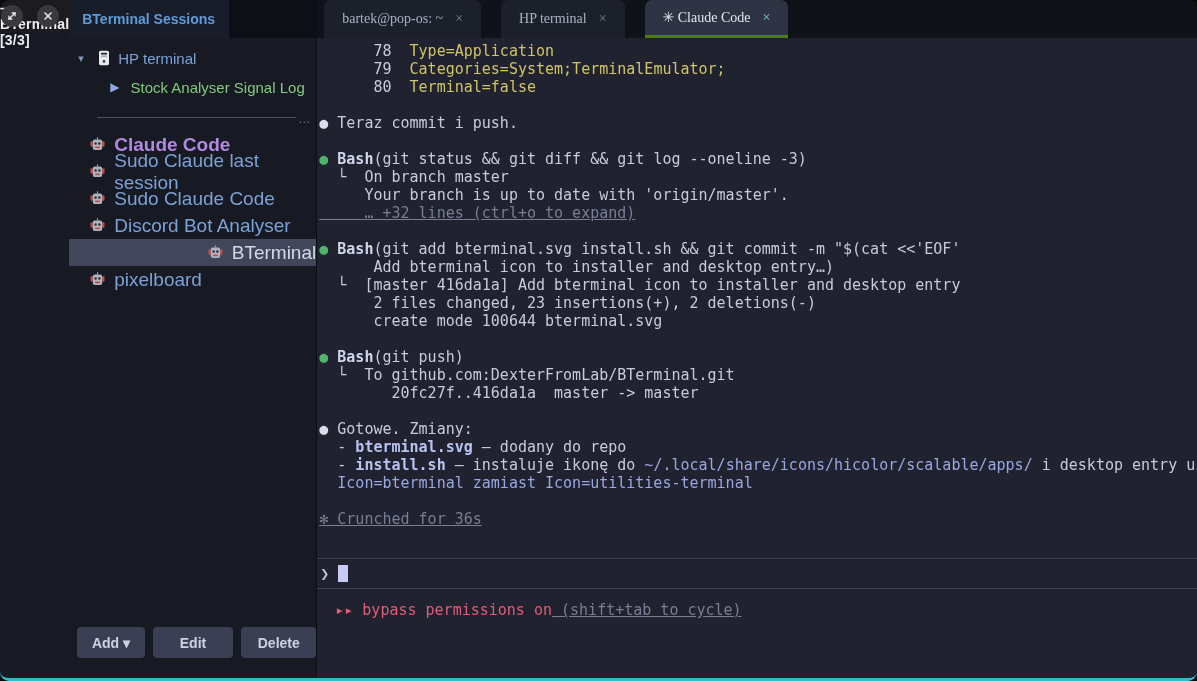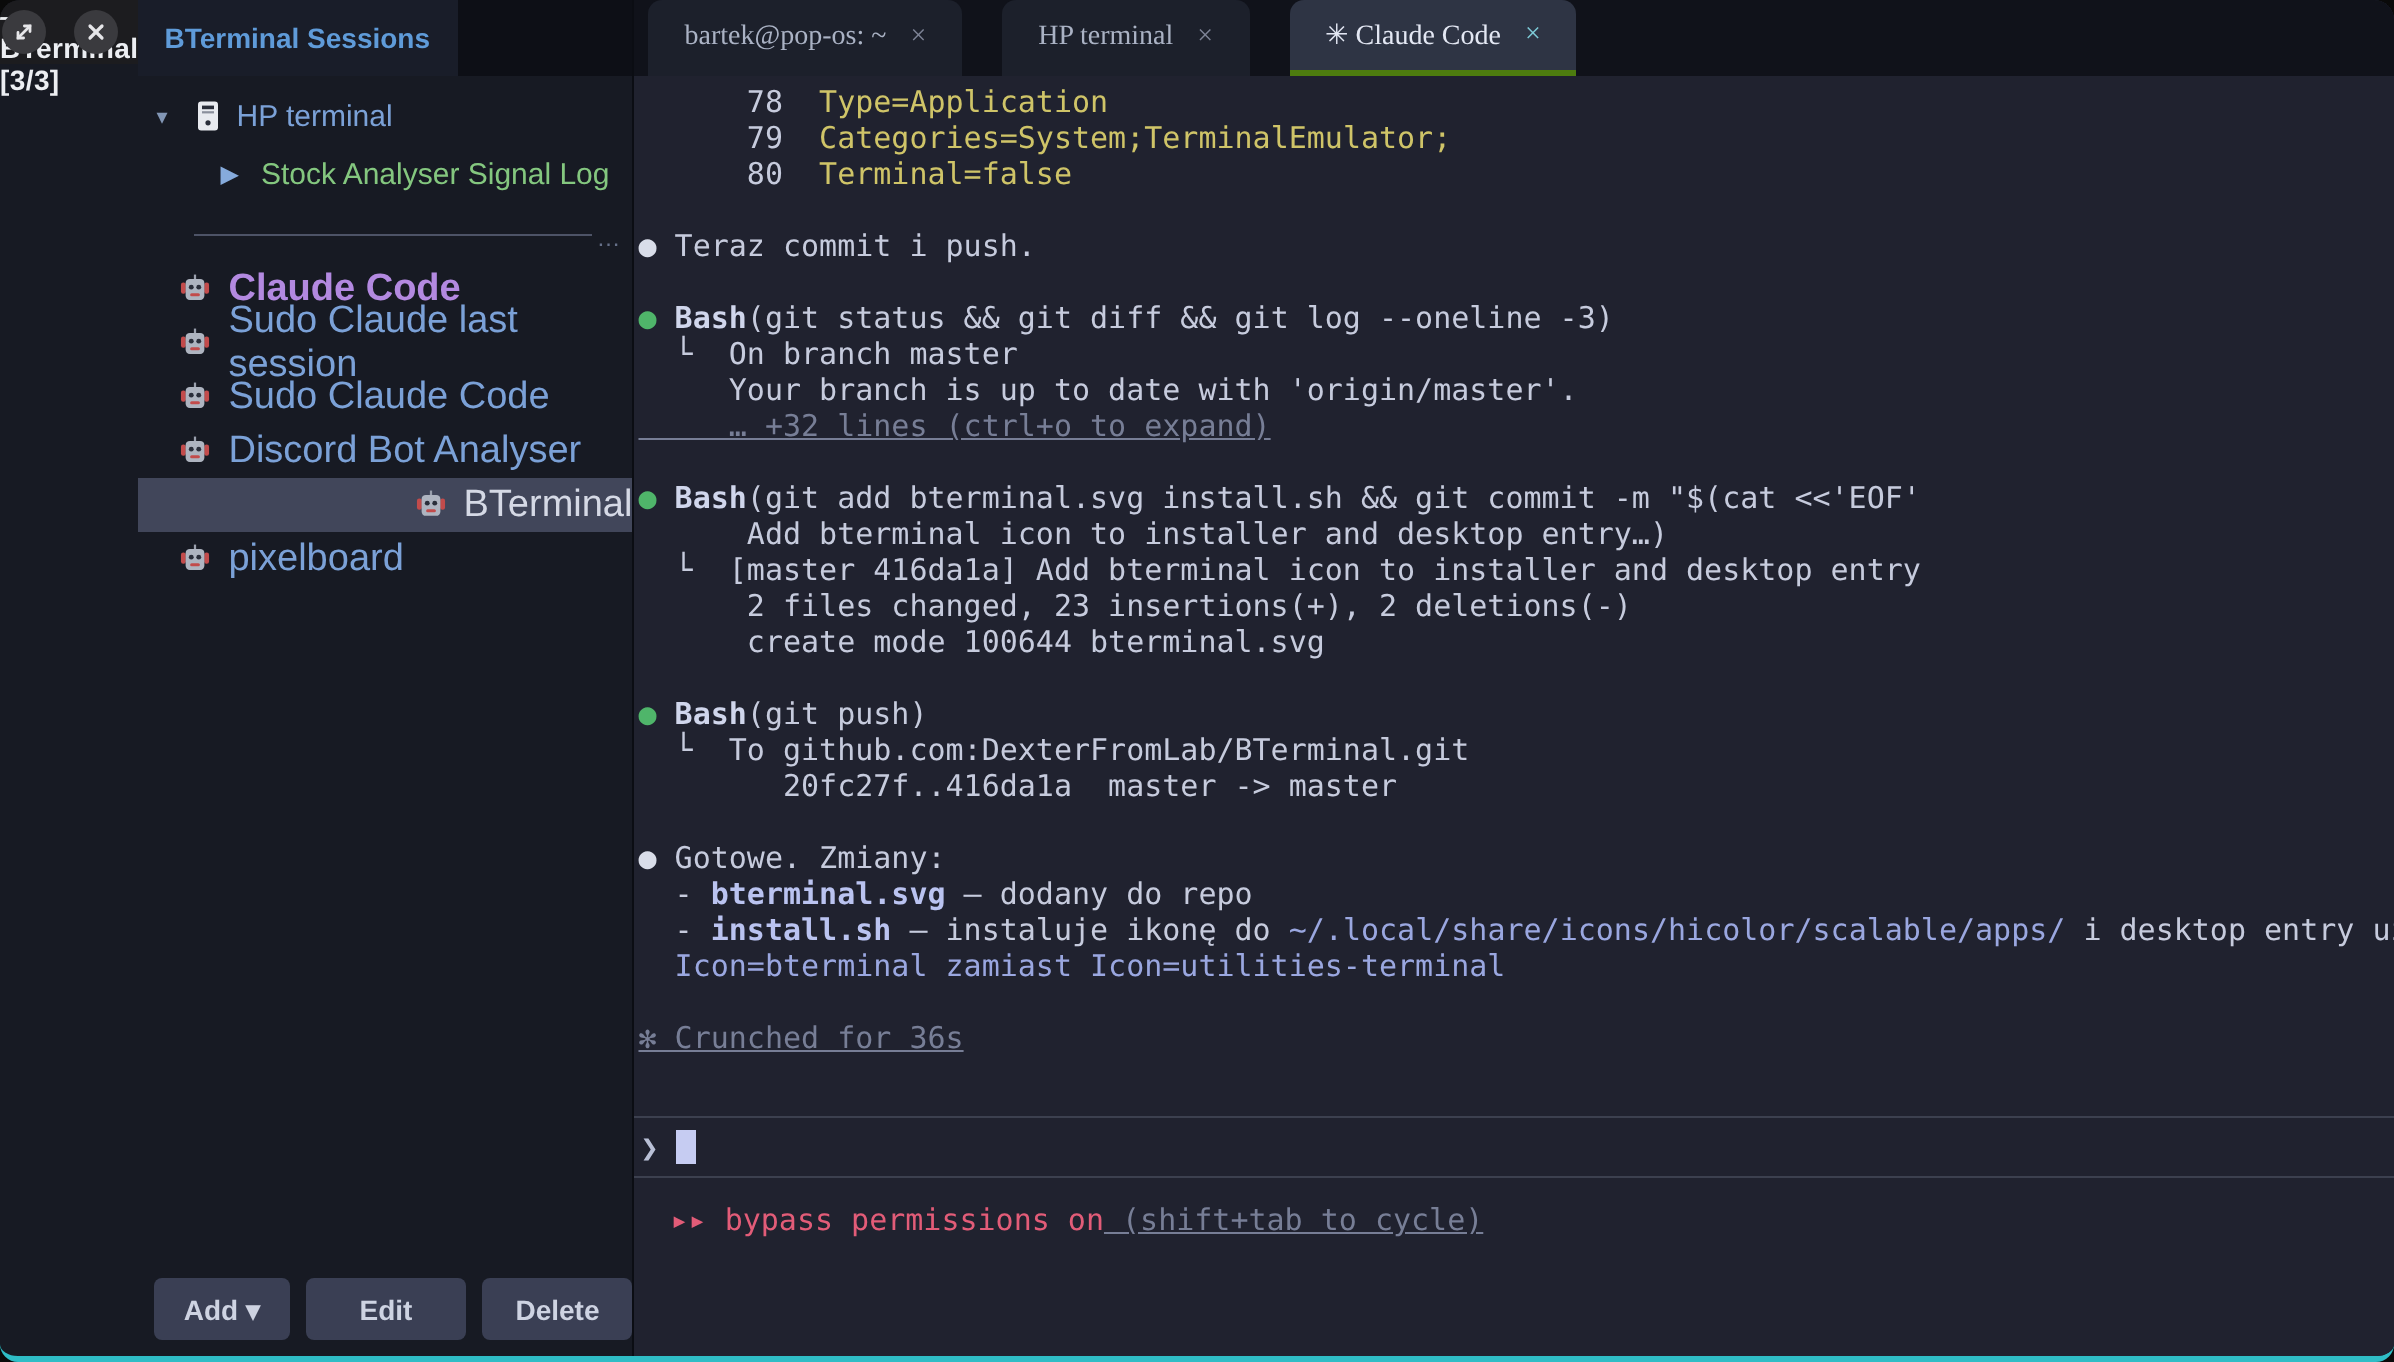--- a/index.html
+++ b/index.html
@@ -42,21 +42,21 @@
   .divider-dots { color:#667089; font-size:12px; line-height:8px; padding-left:2px; width:16px; }
 
   .session { height:27px; display:flex; align-items:center; padding-left:21px; gap:9px;
              font-size:19px; color:#7ba1d7; cursor:pointer; }
   .session.purple .s-label { color:#b389e0; font-weight:bold; }
   .session.selected { background:#41465a;justify-content:flex-end; }
   .session.selected .s-label { color:#d5d9e5; }
   .robot { flex:0 0 15px; }
 
   .sidebar-spacer { flex:1; }
-  .sidebar-footer { padding:0 0 8px 8px; display:flex; gap:8px;align-items:center; }
+  .sidebar-footer { padding:0 0 20px 8px; display:flex; gap:8px;align-items:center; }
   .sb-btn { height:31px; background:#3a3f54; border:none; border-radius:4px;
             color:#ced3e2; font-weight:bold; font-size:14px; cursor:pointer;
             font-family:"Liberation Sans", sans-serif;
             display:flex; align-items:center; justify-content:center; }
   .sb-btn.add { width:72px; } .sb-btn.edit { width:86px; } .sb-btn.del { width:80px; }
 
   
   .main { flex:1; display:flex; flex-direction:column; min-width:0; background:#20222f; }
   .tabstrip { height:38px; flex:0 0 38px; background:#10121a; display:flex;
               align-items:stretch; padding-left:7px; }

